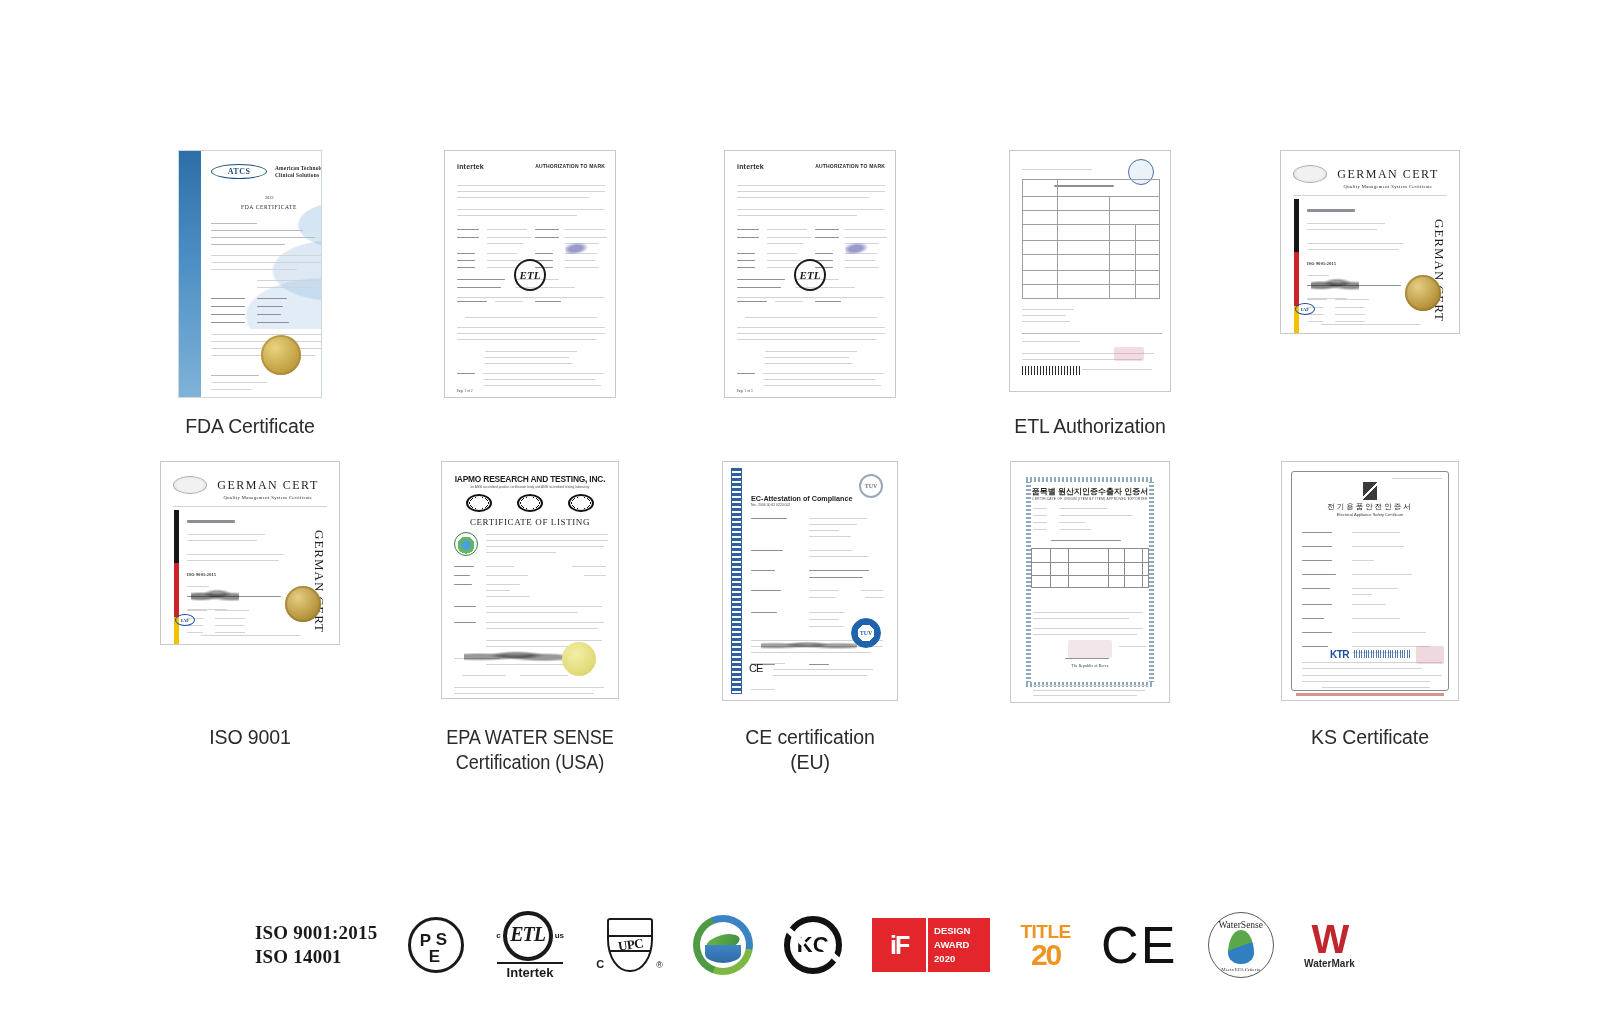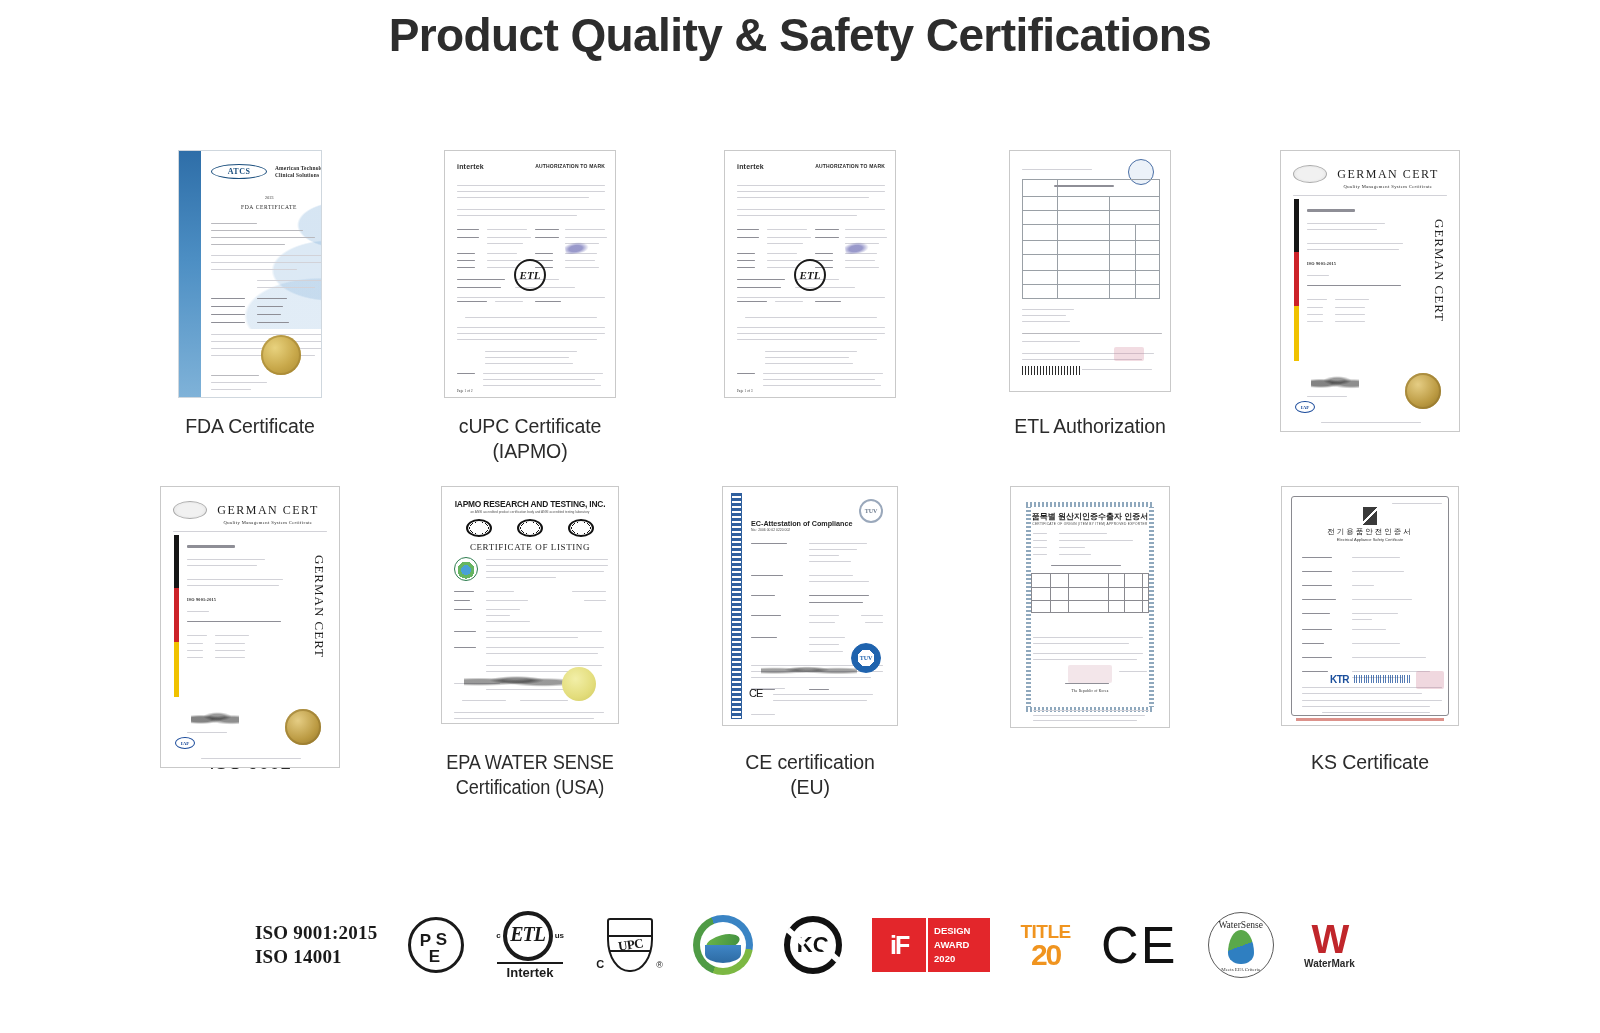--- a/index.html
+++ b/index.html
@@ -164,21 +164,21 @@
   .kform .barcode {
     position: absolute; left: 12px; bottom: 16px; width: 60px; height: 9px;
     background: repeating-linear-gradient(90deg,#2b2b2b 0 1px, #fff 1px 3px);
   }
   .kform .redstamp {
     position: absolute; right: 26px; bottom: 30px; width: 30px; height: 14px;
     background: rgba(210,130,150,0.28); border-radius: 2px;
   }
 
   
-  .gcert { width: 180px; height: 282px; }
+  .gcert { width: 180px; height: 184px; }
   .gcert .flagbar {
     position: absolute; left: 13px; top: 48px; width: 4.5px; height: 162px;
     background: linear-gradient(180deg,#151515 0 33%, #cc2229 33% 66%, #f0c200 66% 100%);
   }
   .gcert .gc-head {
     position: absolute; left: 46px; top: 16px; right: 10px;
     font-family: "Liberation Serif", serif; color: #1f1f1f; text-align: center;
   }
   .gcert .gc-head .t1 { font-size: 12px; letter-spacing: 1.5px; }
   .gcert .gc-head .t2 { font-size: 4.6px; letter-spacing: .4px; margin-top: 2px; }
@@ -511,21 +511,20 @@
   .watermark .wm-t {
     font-size: 10px; font-weight: bold; color: #2a2a2a; margin-top: 2px;
     font-family: "Liberation Sans", sans-serif;
   }
 </style>
 </head>
 <body>
 
 <div class="page">
 
-  <h1 class="page-title">Product Quality &amp; Safety Certifications</h1>
 
   <div class="cert-grid">
 
     <div class="cert-card">
       <div class="thumb-wrap">
         <div class="doc fda">
           <div class="sideband">
               <span>Certificate FDA  Certificate FDA  Certificate FDA</span>
             </div>
           <div class="swirl"></div>
@@ -613,22 +612,20 @@
           <div class="ln lt" style="left:40px;top:200px;width:92px;"></div>
           <div class="ln lt" style="left:40px;top:206px;width:84px;"></div>
           <div class="ln lt" style="left:40px;top:212px;width:88px;"></div>
           <div class="ln dk" style="left:12px;top:222px;width:18px;"></div>
           <div class="ln lt" style="left:38px;top:222px;width:120px;"></div>
           <div class="ln lt" style="left:38px;top:228px;width:112px;"></div>
           <div class="ln lt" style="left:38px;top:234px;width:118px;"></div>
           <div class="ttl" style="left:12px;bottom:4px;font-size:3px;">Page 1 of 2</div>
         </div>
       </div>
-      <div class="cert-caption" style="white-space:pre-line;">cUPC Certificate
-(IAPMO)</div>
     </div>
 
     <div class="cert-card">
       <div class="thumb-wrap">
         <div class="doc intertek">
           <div class="ttl" style="left:12px;top:12px;font-size:7px;font-weight:bold;font-family:'Liberation Sans',sans-serif;">intertek</div>
           <div class="ttl" style="right:10px;top:12px;font-size:5px;font-weight:bold;font-family:'Liberation Sans',sans-serif;">AUTHORIZATION TO MARK</div>
           <div class="ln lt" style="left:12px;top:34px;width:148px;"></div>
           <div class="ln lt" style="left:12px;top:40px;width:148px;"></div>
           <div class="ln lt" style="left:12px;top:46px;width:132px;"></div>

